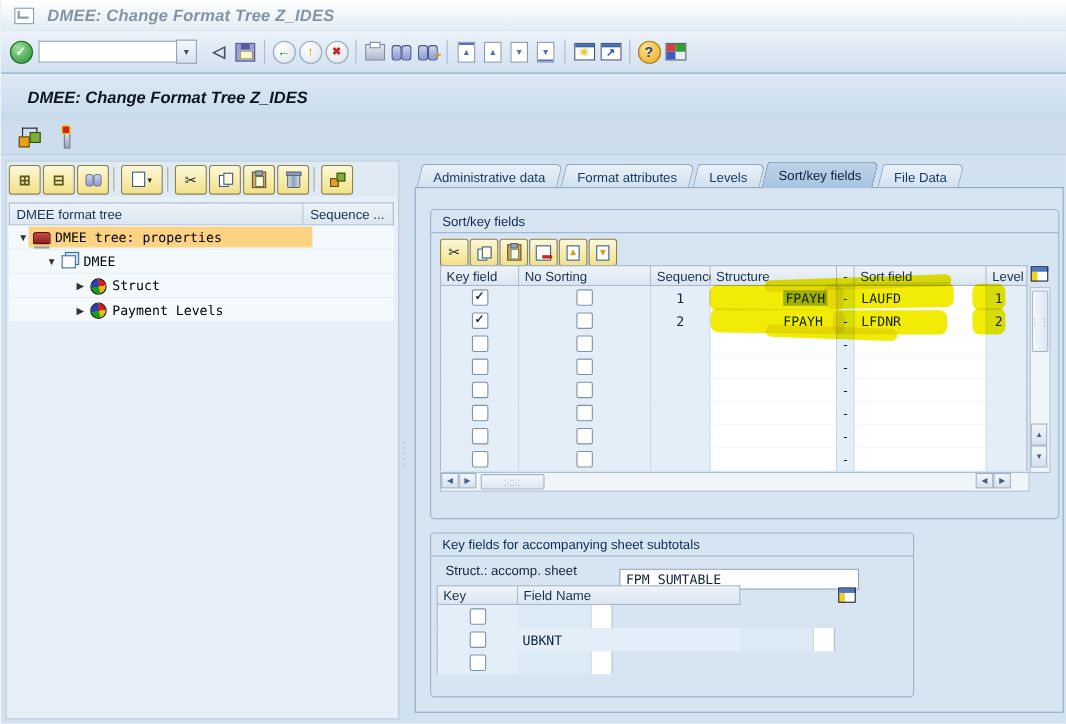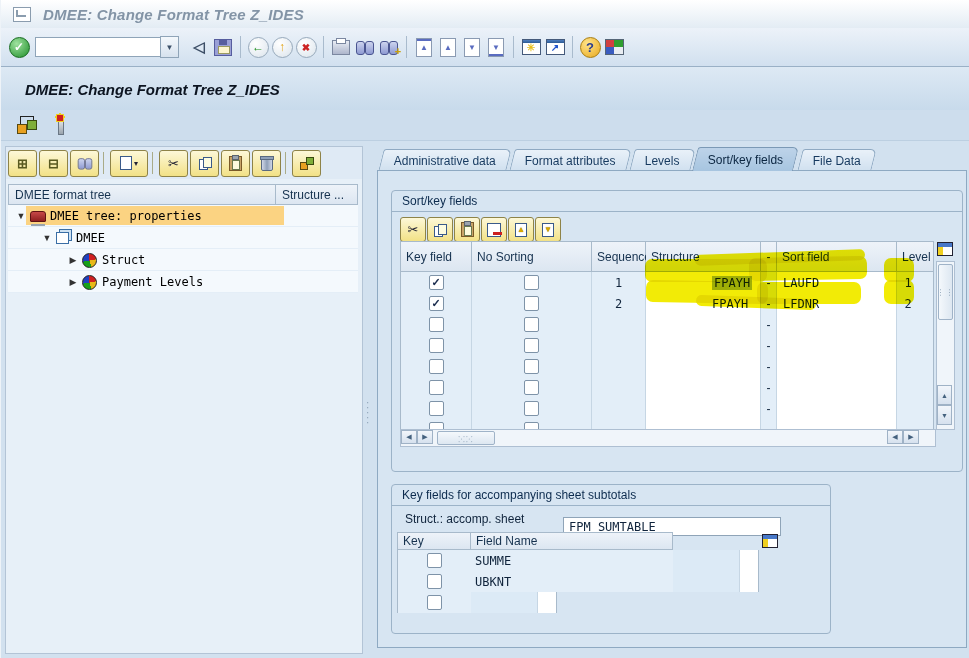--- a/index.html
+++ b/index.html
@@ -135,21 +135,21 @@
   .ic-page-sm{position:relative;width:10px;height:12px;background:#fff;border:1px solid #3a5a8a;display:flex;align-items:center;justify-content:center;}
   .ic-delrow{position:relative;width:12px;height:12px;background:#fff;border:1px solid #3a5a8a;}
   .ic-delrow:after{content:"";position:absolute;right:-2px;bottom:1px;width:9px;height:3px;background:#cc2020;}
   .yarr{font-size:8px;color:#d8a800;font-weight:bold;text-shadow:0 0 1px #7a5a00;}
   .ic-newpage{display:flex;align-items:center;}
   .ic-expand,.ic-collapse{font-size:13px;color:#5a5a20;font-weight:bold;line-height:1;}
 
   
   #sk-table{position:absolute;left:8px;top:50px;}
   .col-hdr{display:flex;}
-  .thc{background:linear-gradient(#eef3f9,#dce6f1);border:1px solid #a8bacb;border-left:none;height:31px;
+  .thc{background:linear-gradient(#eef3f9,#dce6f1);border:1px solid #a8bacb;border-left:none;height:19px;
        display:flex;align-items:center;padding-left:5px;box-sizing:border-box;color:#16324f;}
   .thc:first-child{border-left:1px solid #a8bacb;}
   .trowx{display:flex;}
   .tdc{height:21px;box-sizing:border-box;border-right:1px solid #c6d6e4;display:flex;align-items:center;background:#e3eef8;}
   .tdc.white{background:#ffffff;}
   .tdc.first{border-left:1px solid #a8bacb;}
   .cbox{width:13px;height:13px;background:#fff;border:1px solid #7e93a8;border-radius:2px;margin:0 auto;
     display:flex;align-items:center;justify-content:center;font-size:11px;font-weight:bold;color:#1a2c4e;line-height:1;}
   .vscroll{position:absolute;background:#f0f5fa;border:1px solid #aebfd2;}
   .sbtn{background:linear-gradient(#f2f6fb,#d6e1ee);border:1px solid #9fb2c6;display:flex;align-items:center;justify-content:center;
@@ -293,21 +293,21 @@
           <span class="ic-trash"></span>
         </span>
       <span class="lsep"></span>
       <span class="ybtn">
           <span class="ic-swap"></span>
         </span>
     </div>
     <div class="gripdots">·····</div>
     <div id="ltree-header">
       <div class="hcell" style="width:260px">DMEE format tree</div>
-      <div class="hcell" style="flex:1">Structure ...</div>
+      <div class="hcell" style="flex:1">Sequence ...</div>
     </div>
     <div id="tree-rows">
       <div class="trow">
         <span class="tarrow" style="margin-left:8px">▼</span>
         <span class="selwrap">
           <span class="tico">
               <span class="ico-props" style="display:block"></span>
             </span>
           <span class="tlabel">DMEE tree: properties</span>
         </span>
@@ -542,21 +542,20 @@
       <div id="sub-table" style="position:absolute;left:5px;top:47px;">
           <div style="display: flex;">
             <div class="thc" style="width: 74px; height: 18px;">Key</div>
             <div class="thc" style="width: 202px; height: 18px;">Field Name</div>
             <div style="width: 86px; height: 18px;"></div>
           </div>
           <div style="display: flex;">
             <div class="tdc first" style="width: 74px; border-right: none;">
               <span class="cbox"></span>
             </div>
-            <div class="tdc mono" style="width: 202px; border-right: none; padding-left: 4px;">SUMME</div>
             <div style="width: 66px; background: rgb(220, 234, 246); border-right: 1px solid rgb(198, 214, 228); height: 21px;"></div>
             <div style="width: 18px; background: rgb(255, 255, 255); border-right: 1px solid rgb(168, 186, 203); height: 21px;"></div>
           </div>
           <div style="display: flex;">
             <div class="tdc first" style="width: 74px; border-right: none;">
               <span class="cbox"></span>
             </div>
             <div class="tdc mono" style="width: 202px; border-right: none; padding-left: 4px;">UBKNT</div>
             <div style="width: 66px; background: rgb(220, 234, 246); border-right: 1px solid rgb(198, 214, 228); height: 21px;"></div>
             <div style="width: 18px; background: rgb(255, 255, 255); border-right: 1px solid rgb(168, 186, 203); height: 21px;"></div>

